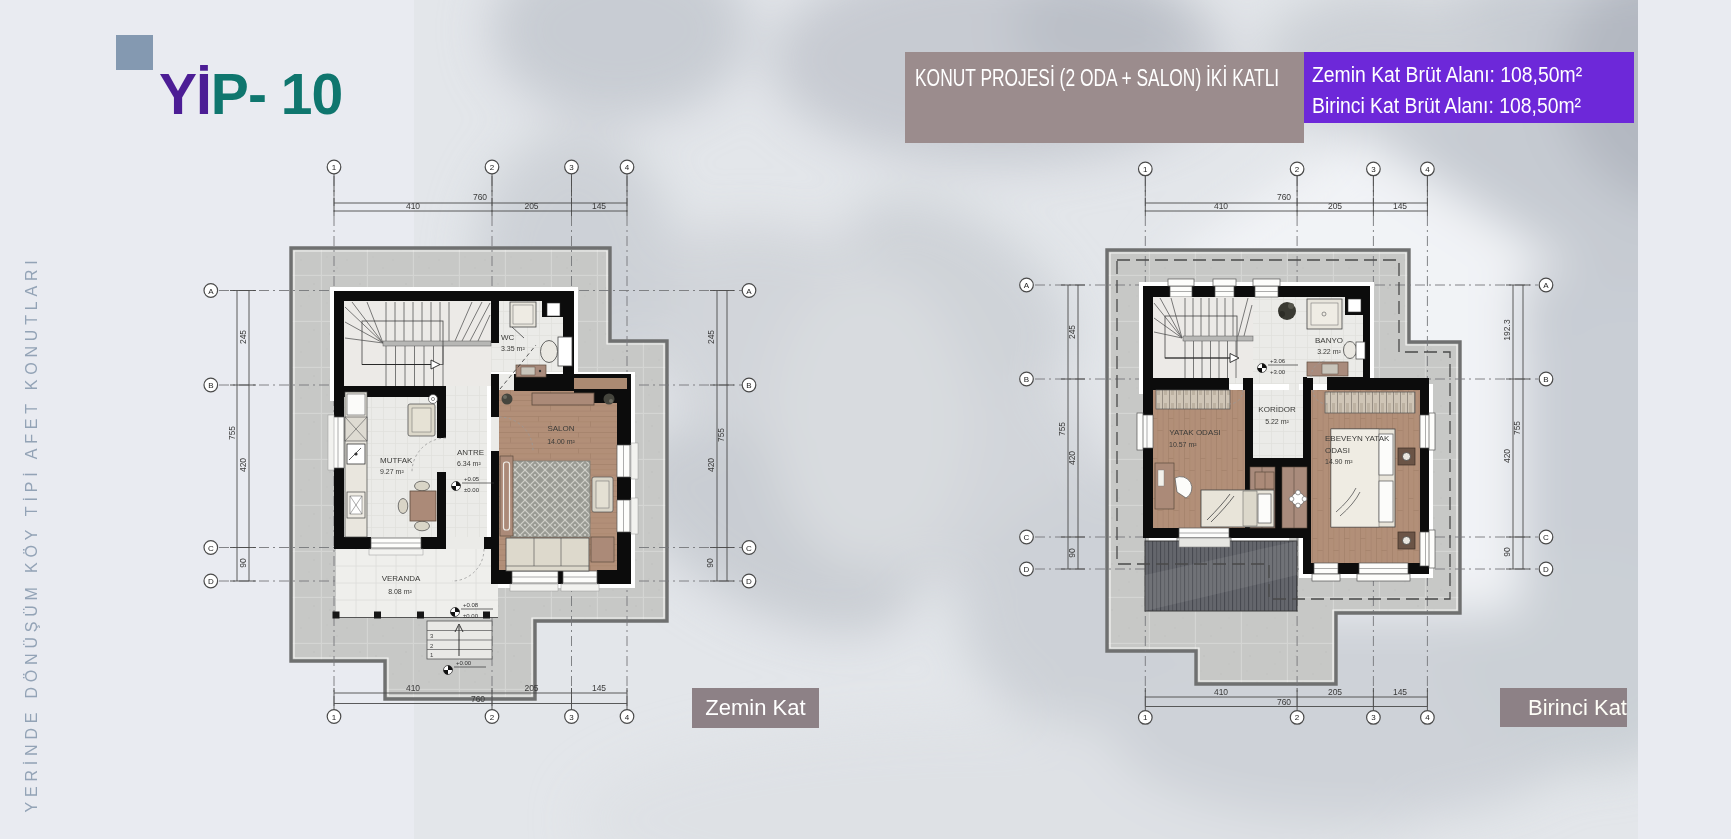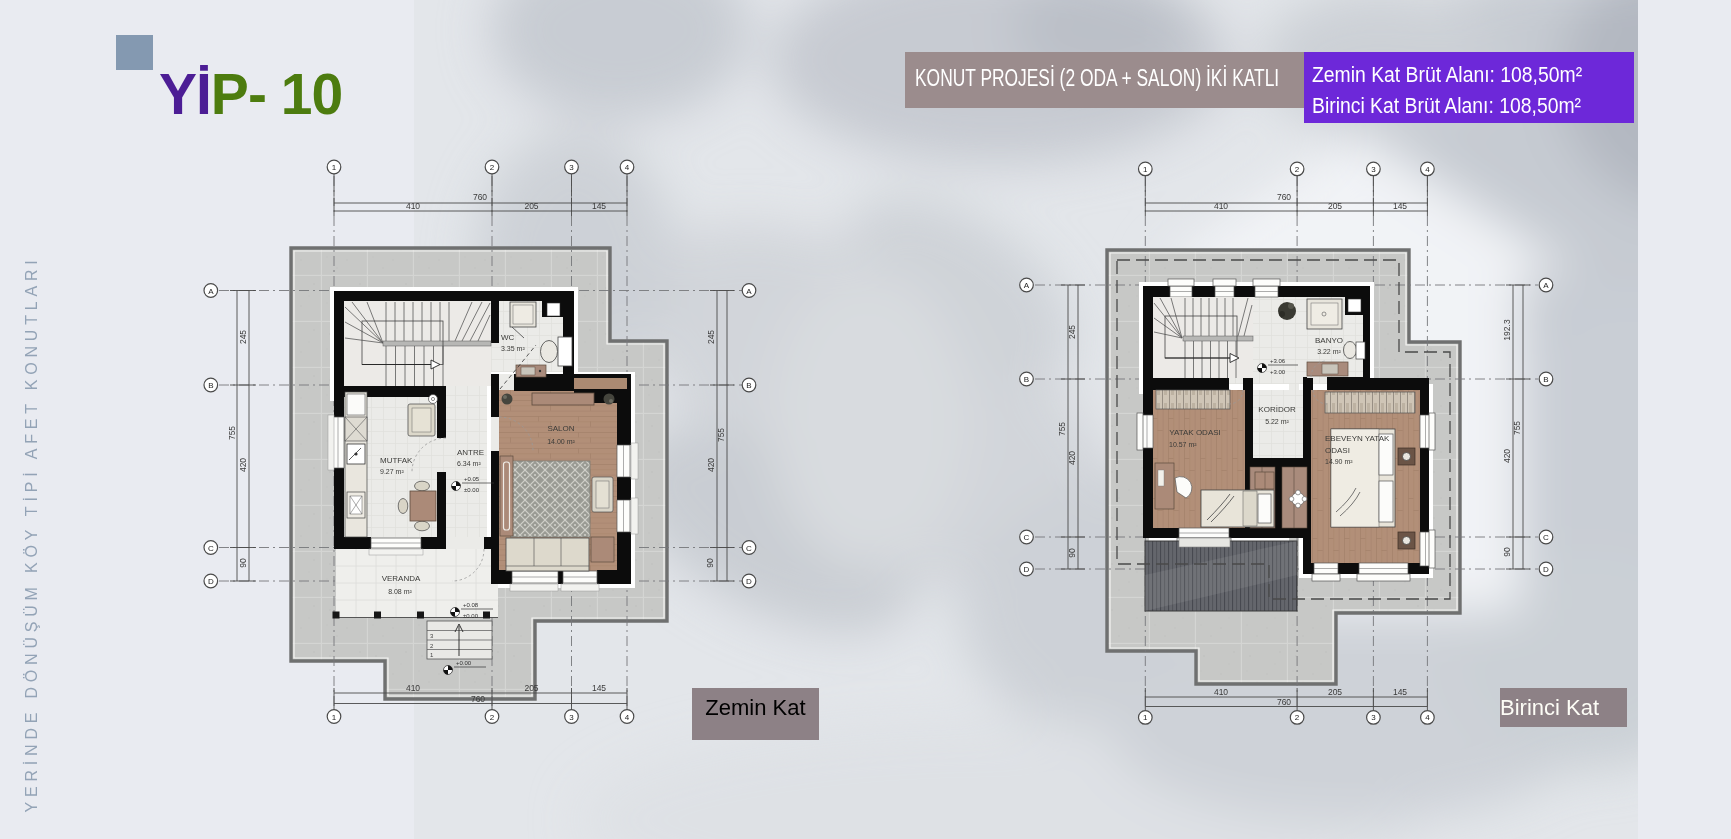--- a/index.html
+++ b/index.html
@@ -44,25 +44,25 @@
       <ellipse cx="1590" cy="660" rx="130" ry="110" fill="#cbd0d6"></ellipse>
       <polygon points="1150,273 1357,131 1576,273" fill="#f1f3f6"></polygon>
       <rect x="1190" y="250" width="330" height="360" fill="#f1f3f6"></rect>
       <ellipse cx="870" cy="420" rx="100" ry="150" fill="#d8dbdf"></ellipse>
     </g>
   </g>
 </svg>
 
 <div class="abs" style="left:116px;top:35px;width:37px;height:35px;background:#8499b1"></div>
 
-<div class="abs" style="left:159px;top:65px;font-size:57px;font-weight:bold;letter-spacing:-1px;line-height:58px;"><span style="color:#4c1d95">Yİ</span><span style="color:#4d7c0f">P- 10</span></div>
+<div class="abs" style="left:159px;top:65px;font-size:57px;font-weight:bold;letter-spacing:-1px;line-height:58px;"><span style="color:#4c1d95">Yİ</span><span style="color:#0f766e">P- 10</span></div>
 
 <div class="abs" style="left:-240px;top:530px;width:545px;height:20px;transform:rotate(-90deg);font-size:16px;letter-spacing:4.8px;color:#93a3b6;text-align:center;white-space:nowrap;">YERİNDE DÖNÜŞÜM KÖY TİPİ AFET KONUTLARI</div>
 
-<div class="abs" style="left:905px;top:52px;width:399px;height:56px;background:#9b8c8d;color:#ffffff;font-size:24px;text-align:right;">
+<div class="abs" style="left:905px;top:52px;width:399px;height:91px;background:#9b8c8d;color:#ffffff;font-size:24px;text-align:right;">
     <span style="position:absolute;left:10px;top:13px;white-space:nowrap;font-size:23.5px;transform:scaleX(0.74);transform-origin:0 0;">KONUT PROJESİ (2 ODA + SALON) İKİ KATLI</span>
   </div>
 
 <div class="abs" style="left:1304px;top:52px;width:330px;height:71px;background:#6d28d9;color:#ffffff;font-size:23px;line-height:31px;">
     <span style="position:absolute;left:8px;top:7px;white-space:nowrap;font-size:22px;line-height:31px;transform:scaleX(0.88);transform-origin:0 0;">Zemin Kat Brüt Alanı: 108,50m²<br>Birinci Kat Brüt Alanı: 108,50m²</span>
   </div>
 
 <svg id="plan1" class="abs" style="left:180px;top:150px" width="600" height="590" viewBox="180 150 600 590">
 <defs>
   <pattern id="tile" width="46" height="46" patternUnits="userSpaceOnUse">
@@ -451,21 +451,21 @@
   <text x="380" y="473.5" font-size="7px">9.27 m²</text>
   <text x="457" y="455" font-size="8px">ANTRE</text>
   <text x="457" y="466" font-size="7px">6.34 m²</text>
   <text x="561" y="431" font-size="8px" text-anchor="middle">SALON</text>
   <text x="561" y="444" font-size="7px" text-anchor="middle">14.00 m²</text>
   <text x="401" y="581" font-size="8px" text-anchor="middle">VERANDA</text>
   <text x="400" y="594" font-size="7px" text-anchor="middle">8.08 m²</text>
 </g>
 </svg>
 
-<div class="abs" style="left:692px;top:688px;width:127px;height:52px;background:#8d8186;color:#000000;font-size:22px;text-align:center;line-height:40px;">Zemin Kat</div>
+<div class="abs" style="left:692px;top:688px;width:127px;height:40px;background:#8d8186;color:#ffffff;font-size:22px;text-align:center;line-height:40px;">Zemin Kat</div>
 
 <svg id="plan2" class="abs" style="left:1000px;top:150px" width="580" height="590" viewBox="1000 150 580 590">
 <defs>
   <pattern id="woodv" width="16" height="40" patternUnits="userSpaceOnUse">
     <rect width="16" height="40" fill="#b28f78"></rect>
     <rect width="0.8" height="40" x="0" fill="#a5826b"></rect>
     <rect width="0.8" height="40" x="5.4" fill="#ab8870"></rect>
     <rect width="0.8" height="40" x="10.7" fill="#a88570"></rect>
     <rect width="5.4" height="0.8" y="18" x="0" fill="#a5826b"></rect>
     <rect width="5.3" height="0.8" y="30" x="5.4" fill="#a5826b"></rect>
@@ -799,13 +799,13 @@
   <text x="1277" y="412" font-size="8px" text-anchor="middle">KORİDOR</text>
   <text x="1277" y="424" font-size="7px" text-anchor="middle">5.22 m²</text>
   <text x="1195" y="435" font-size="8px" text-anchor="middle">YATAK ODASI</text>
   <text x="1169" y="447" font-size="7px">10.57 m²</text>
   <text x="1325" y="441" font-size="8px">EBEVEYN YATAK</text>
   <text x="1325" y="452.5" font-size="8px">ODASI</text>
   <text x="1325" y="464" font-size="7px">14.90 m²</text>
 </g>
 </svg>
 
-<div class="abs" style="left:1500px;top:688px;width:127px;height:39px;background:#8d8186;color:#fdfdf6;font-size:22px;text-align:left;line-height:39px;">Birinci Kat</div>
+<div class="abs" style="left:1500px;top:688px;width:127px;height:39px;background:#8d8186;color:#fdfdf6;font-size:22px;text-align:right;line-height:39px;">Birinci Kat</div>
 
 </body></html>

